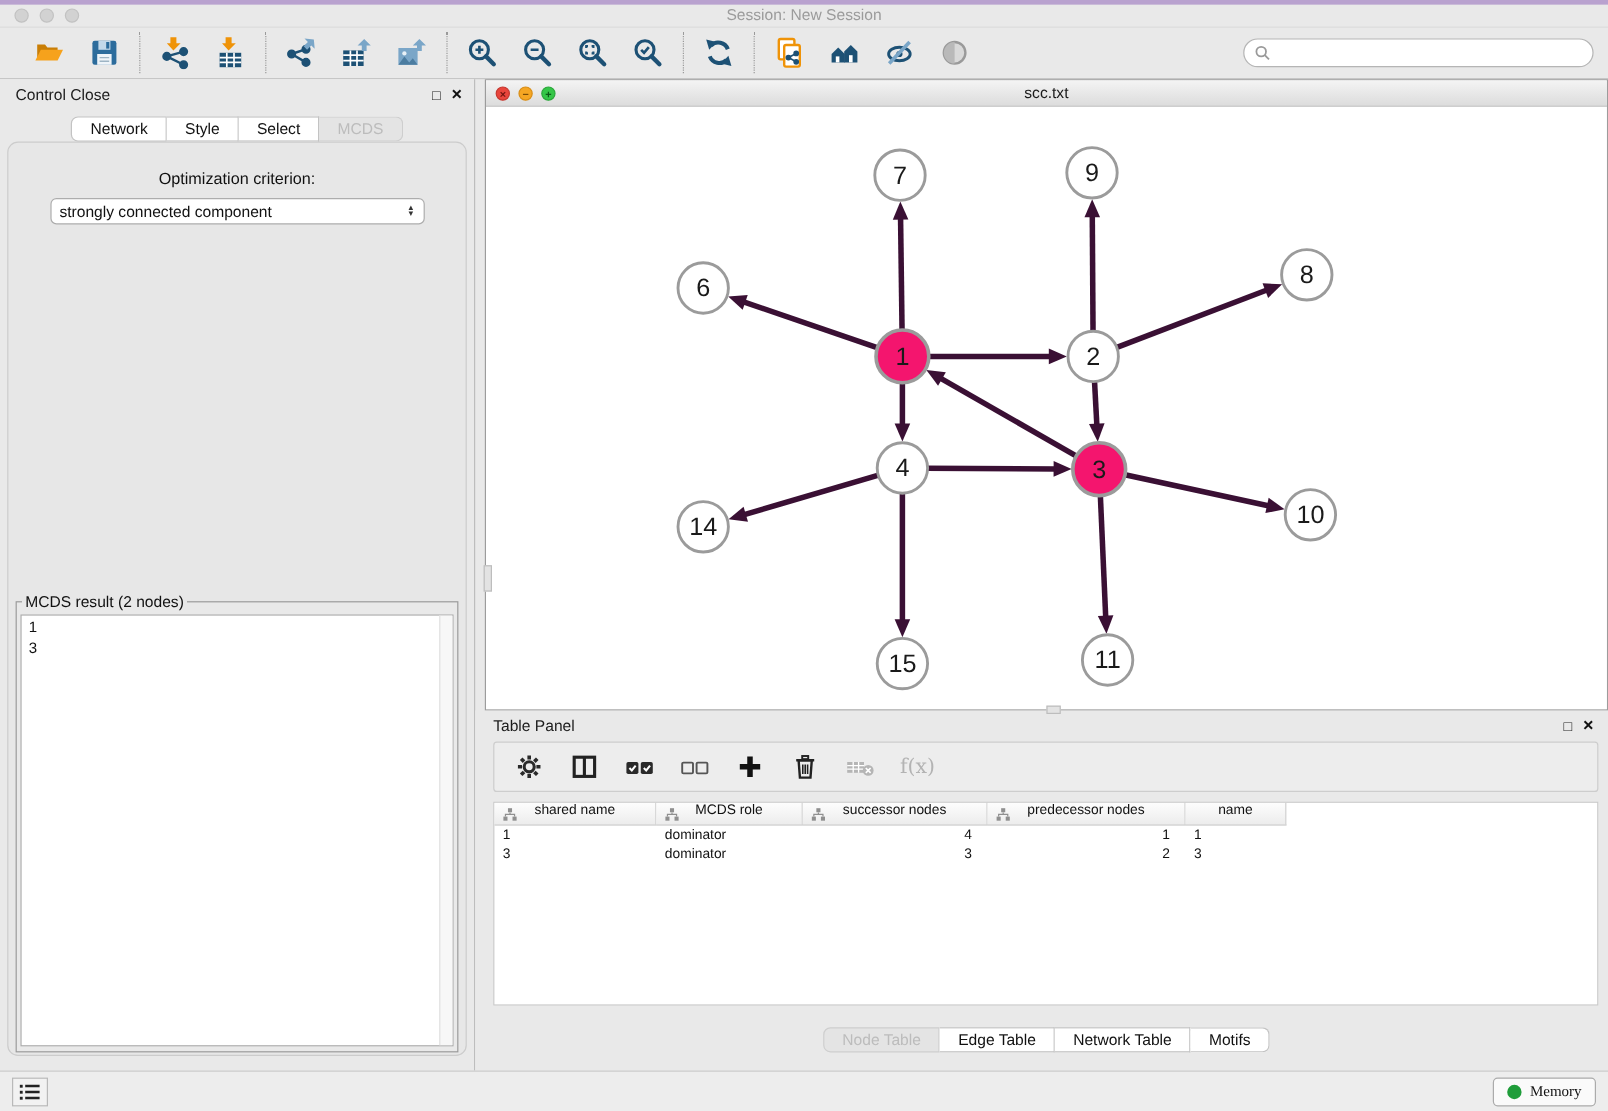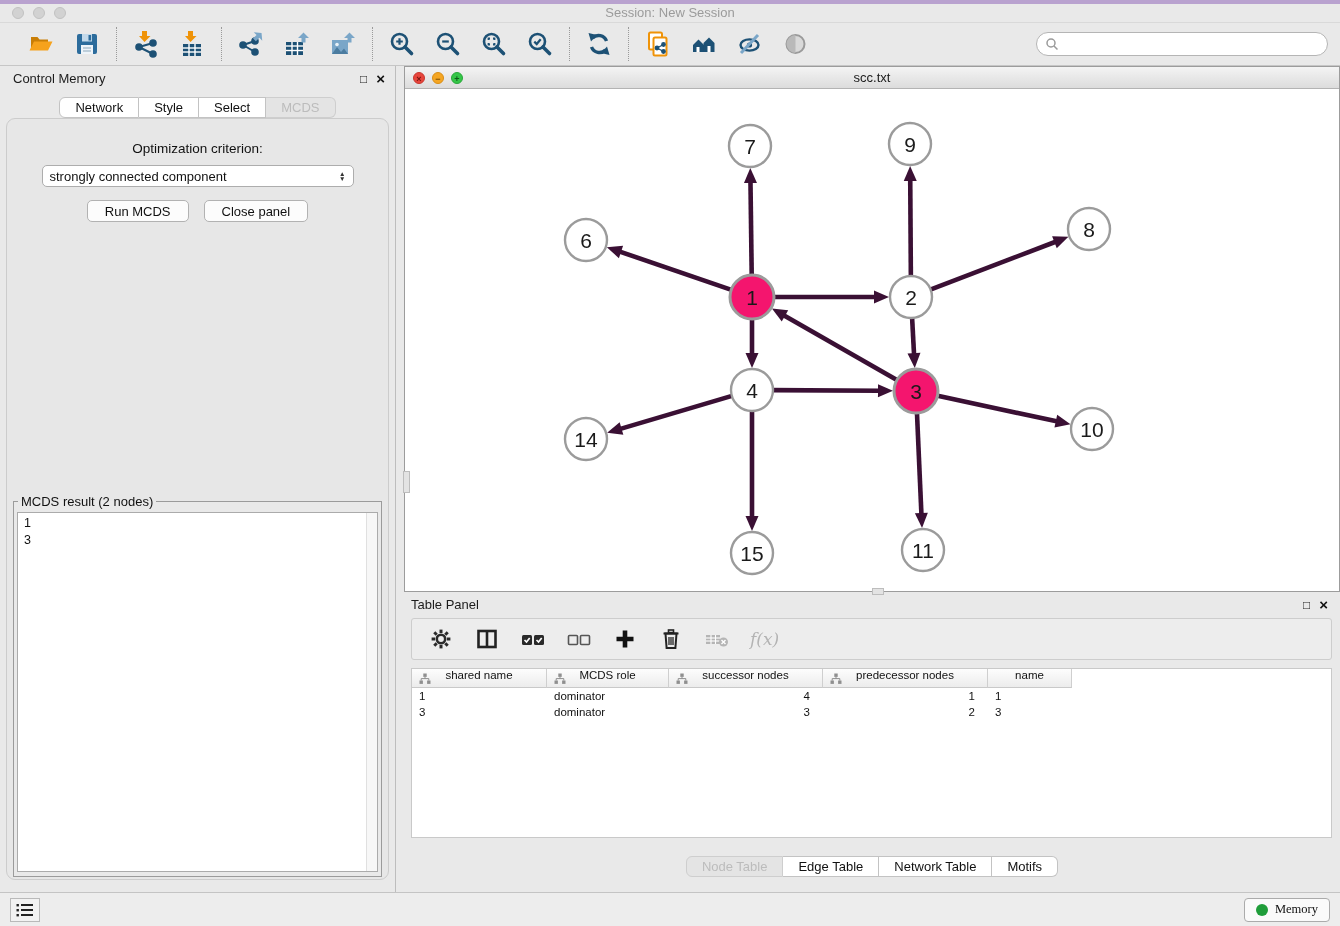--- a/index.html
+++ b/index.html
@@ -71,21 +71,21 @@
   .split-handle-v { position:absolute; left:-2px; top:404px; width:7px; height:22px; background:#e3e3e3;
                     border:1px solid #bdbdbd; }
   .split-handle-h { position:absolute; bottom:-4px; left:50%; width:12px; height:7px; background:#e3e3e3;
                     border:1px solid #bdbdbd; }
   
   .table-panel { flex:1; padding-left:8px; display:flex; flex-direction:column; background:#e9e9e9; }
   .tp-header { height:26px; line-height:26px; padding:0 7px; font-size:13px; color:#1c1c1c; position:relative; }
   .tp-toolbar { margin:0 8px 0 7px; height:42px; border:1px solid #cdcdcd; border-radius:3px; background:#ededed;
                 display:flex; align-items:center; gap:20px; padding:0 16px; }
   .tpt-btn { display:flex; align-items:center; justify-content:center; width:26px; height:26px; }
-  .fx-label { font-family:"DejaVu Serif", serif; font-style:italic; font-size:17px; color:#b3b3b3; }
+  .fx-label { font-family:"DejaVu Serif", serif; font-size:17px; color:#b3b3b3; }
   .tp-table { margin:8px 8px 0 7px; height:170px; background:#fff; border:1px solid #c9c9c9; position:relative; overflow:hidden; }
   .tp-head { display:flex; height:19px; }
   .tp-th { position:relative; background:linear-gradient(#fdfdfd,#ececec); border-right:1px solid #cfcfcf;
            border-bottom:1px solid #c9c9c9; display:flex; align-items:flex-start; justify-content:center;
            gap:5px; font-size:11.5px; color:#111; flex:none; }
   .tp-th .tree-ic { position:absolute; left:7px; top:4px; }
   .tp-row { display:flex; height:16px; align-items:center; font-size:11.5px; color:#111; }
   .tp-td { flex:none; padding:0 7px; white-space:nowrap; overflow:hidden; }
   .tp-td.right { text-align:right; padding-right:13px; }
   .tp-tabs { display:flex; justify-content:center; margin-top:18px; }
@@ -281,44 +281,40 @@
         <circle cx="6" cy="6" r="4" fill="none" stroke="#9a9a9a" stroke-width="1.5"></circle>
         <line x1="9" y1="9" x2="12.5" y2="12.5" stroke="#9a9a9a" stroke-width="1.5"></line>
       </svg>
   </div>
 </div>
 
 <div class="main">
 
   <div class="control-panel">
     <div class="cp-header">
-      <span>Control Memory</span>
+      <span>Control Close</span>
       <span class="panel-ctrls">
         <span class="float-glyph">□</span>
         <span class="close-glyph">×</span>
       </span>
     </div>
     <div class="cp-tabs tabgrp" id="cp-tabs">
         <div class="tab">Network</div>
         <div class="tab">Style</div>
         <div class="tab">Select</div>
         <div class="tab active">MCDS</div>
       </div>
     <div class="cp-body">
       <div class="opt-label">Optimization criterion:</div>
       <div class="selectbox">
         <span>strongly connected component</span>
         <span class="stepper">
             <span>▲</span>
             <span>▼</span>
           </span>
-      </div>
-      <div class="btn-row">
-        <button class="pbtn">Run MCDS</button>
-        <button class="pbtn">Close panel</button>
       </div>
     </div>
     <fieldset class="result-fs">
       <legend>MCDS result (2 nodes)</legend>
       <div class="result-inner">
         <div class="result-text" id="result-text">1
 3</div>
         <div class="result-scroll"></div>
       </div>
     </fieldset>

